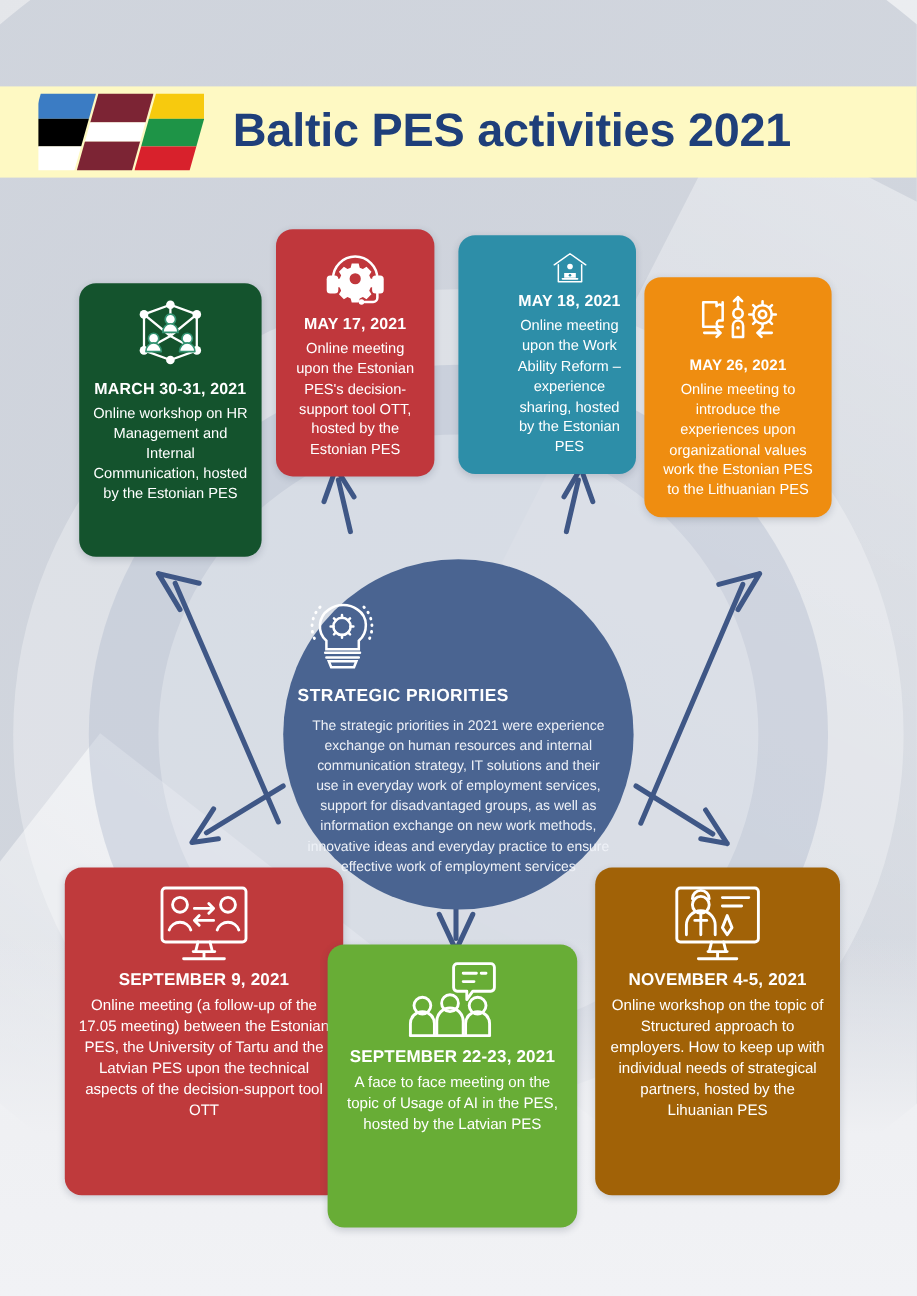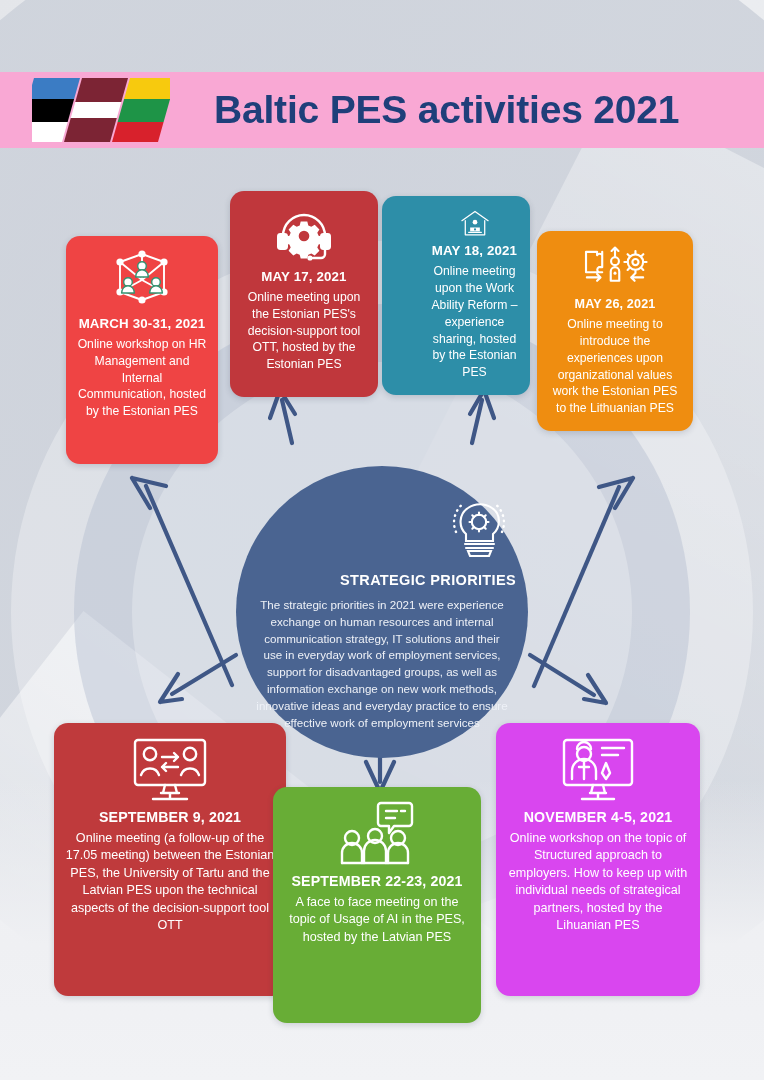--- a/index.html
+++ b/index.html
@@ -44,40 +44,40 @@
     position:absolute; left:50%; top:612px; transform:translate(-50%,-50%);
     border-radius:50%;
   }
   .ring-outer { width:742px; height:742px; background:rgba(255,255,255,.30); }
   .ring-mid   { width:616px; height:616px; background:rgba(176,186,205,.40); }
   .ring-inner { width:500px; height:500px; background:rgba(255,255,255,.26); }
 
   
   #header {
     position:absolute; left:0; top:72px; width:100%; height:76px;
-    background:#f9a8d4; z-index:5;
-    display:flex; align-items:center;gap:20px;
+    background:#fef9c3; z-index:5;
+    display:flex; align-items:center;
   }
   .flags { width:138px; height:68px; margin-left:32px; flex:0 0 auto; }
   #header h1 {
     color:#1f3f7a;
     font-size:39px; font-weight:bold; letter-spacing:-.2px;
     margin-left:24px; white-space:nowrap;
   }
 
   
   #arrows { position:absolute; inset:0; z-index:2; pointer-events:none; }
 
   
   #center {
     position:absolute; left:50%; top:612px; transform:translate(-50%,-50%);
     width:292px; height:292px; border-radius:50%;
     background:#4a6491;
     z-index:4;
-    display:flex; flex-direction:column; align-items:flex-end;
+    display:flex; flex-direction:column; align-items:flex-start;
     padding:26px 12px 0;
     text-align:center; color:#fff;
   }
   #center .bulb { margin-bottom:4px; }
   #center .c-title {
     font-size:14.5px; font-weight:bold; letter-spacing:.35px;
     margin-top:2px; margin-bottom:9px;
   }
   #center .c-body {
     font-size:11.6px; line-height:1.45; color:#eef1f7; padding:0 6px;
@@ -92,27 +92,27 @@
     display:flex; flex-direction:column; align-items:center;
     box-shadow:0 2px 6px rgba(40,50,70,.18);
   }
   .card .ico { margin-bottom:6px; }
   .card .date {
     font-size:13.3px; font-weight:bold; letter-spacing:.15px;
     margin-bottom:5px; white-space:nowrap;
   }
   .card .desc { font-size:12.2px; line-height:1.38; }
 
-  #card-mar { left:66px;  top:236px; width:152px; height:228px; background:#ef4444; }
-  #card-m17 { left:230px; top:191px; width:148px; height:206px; background:#c0373c; }
+  #card-mar { left:66px;  top:236px; width:152px; height:228px; background:#14532d; }
+  #card-m17 { left:230px; top:191px; width:132px; height:206px; background:#c0373c; }
   #card-m18 { left:382px; top:196px; width:148px; height:199px; background:#2d8ea8;padding-left:48px; }
   #card-m26 { left:537px; top:231px; width:156px; height:200px; background:#ef8d10; }
   #card-s09 { left:54px;  top:723px; width:232px; height:273px; background:#bf3a3c; }
   #card-s22 { left:273px; top:787px; width:208px; height:236px; background:#68ad36; }
-  #card-n04 { left:496px; top:723px; width:204px; height:273px; background:#d946ef; }
+  #card-n04 { left:496px; top:723px; width:204px; height:273px; background:#a16207; }
 
   #card-m26 .date, #card-m26 .desc { font-size:12.6px; }
   #card-m26 .desc { font-size:12.2px; }
   #card-s09 .date, #card-s22 .date, #card-n04 .date { font-size:14.2px; }
   #card-s09 .desc, #card-s22 .desc, #card-n04 .desc { font-size:12.6px; }
 </style>
 </head>
 <body>
 
 <div id="bg">

